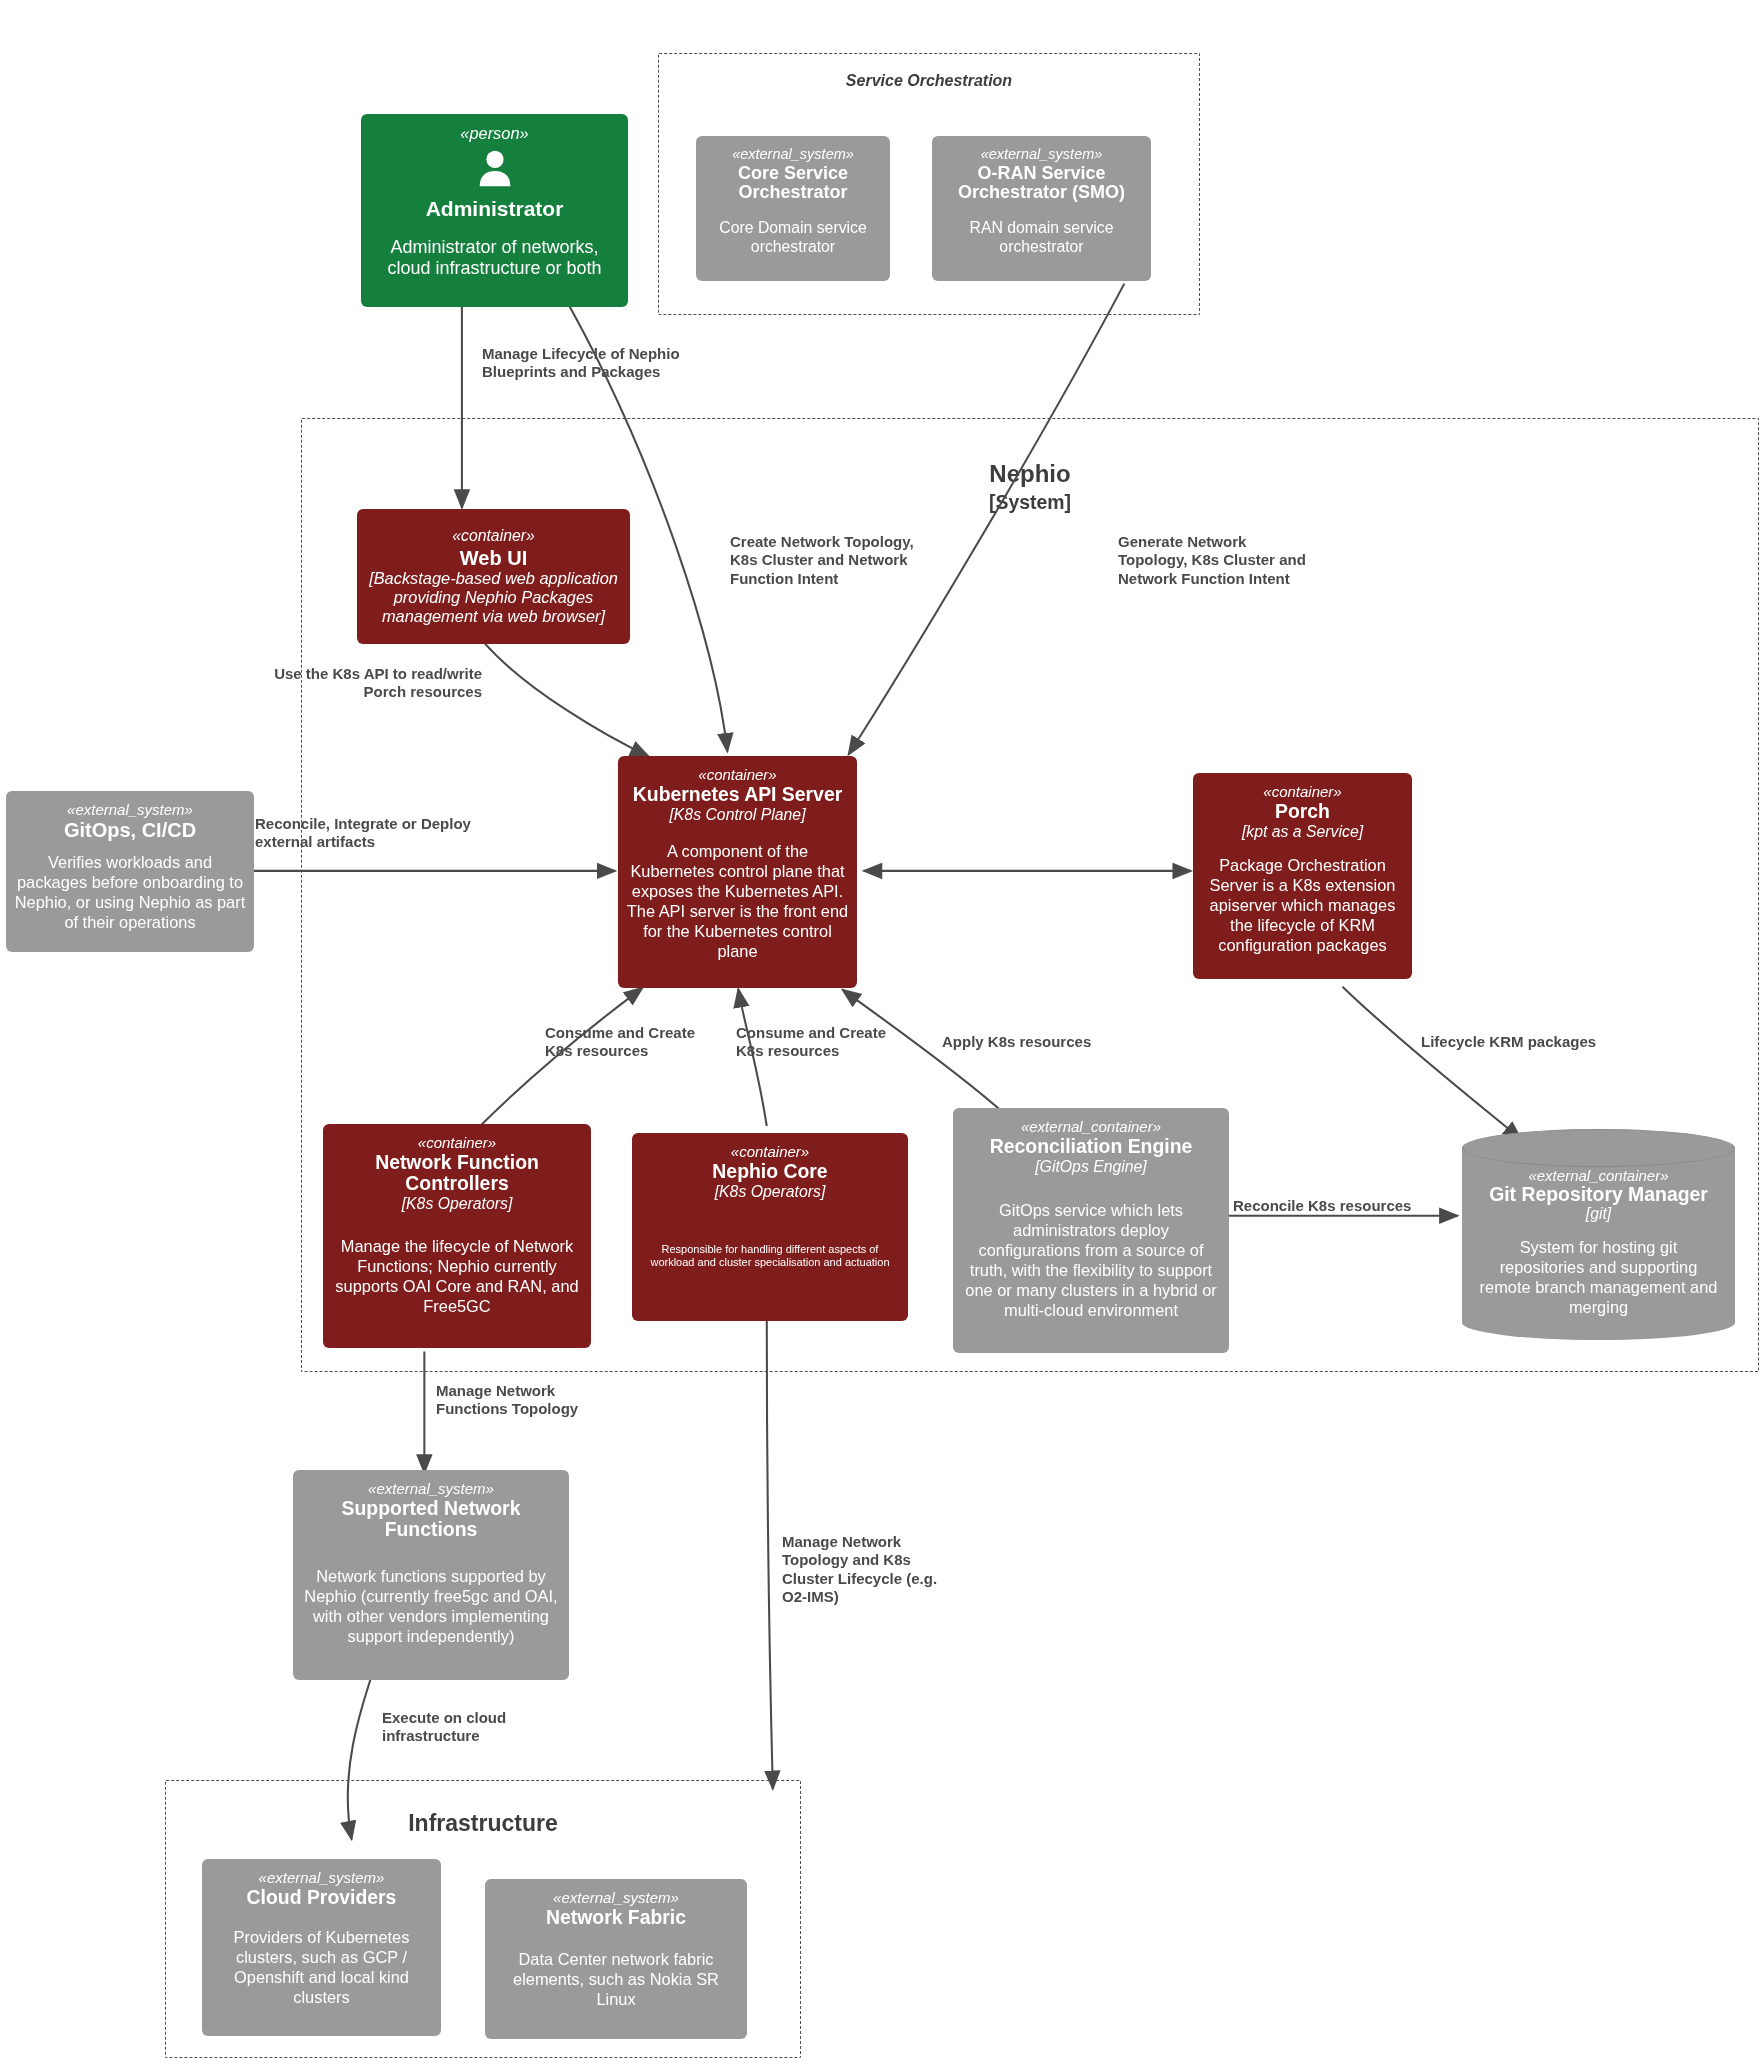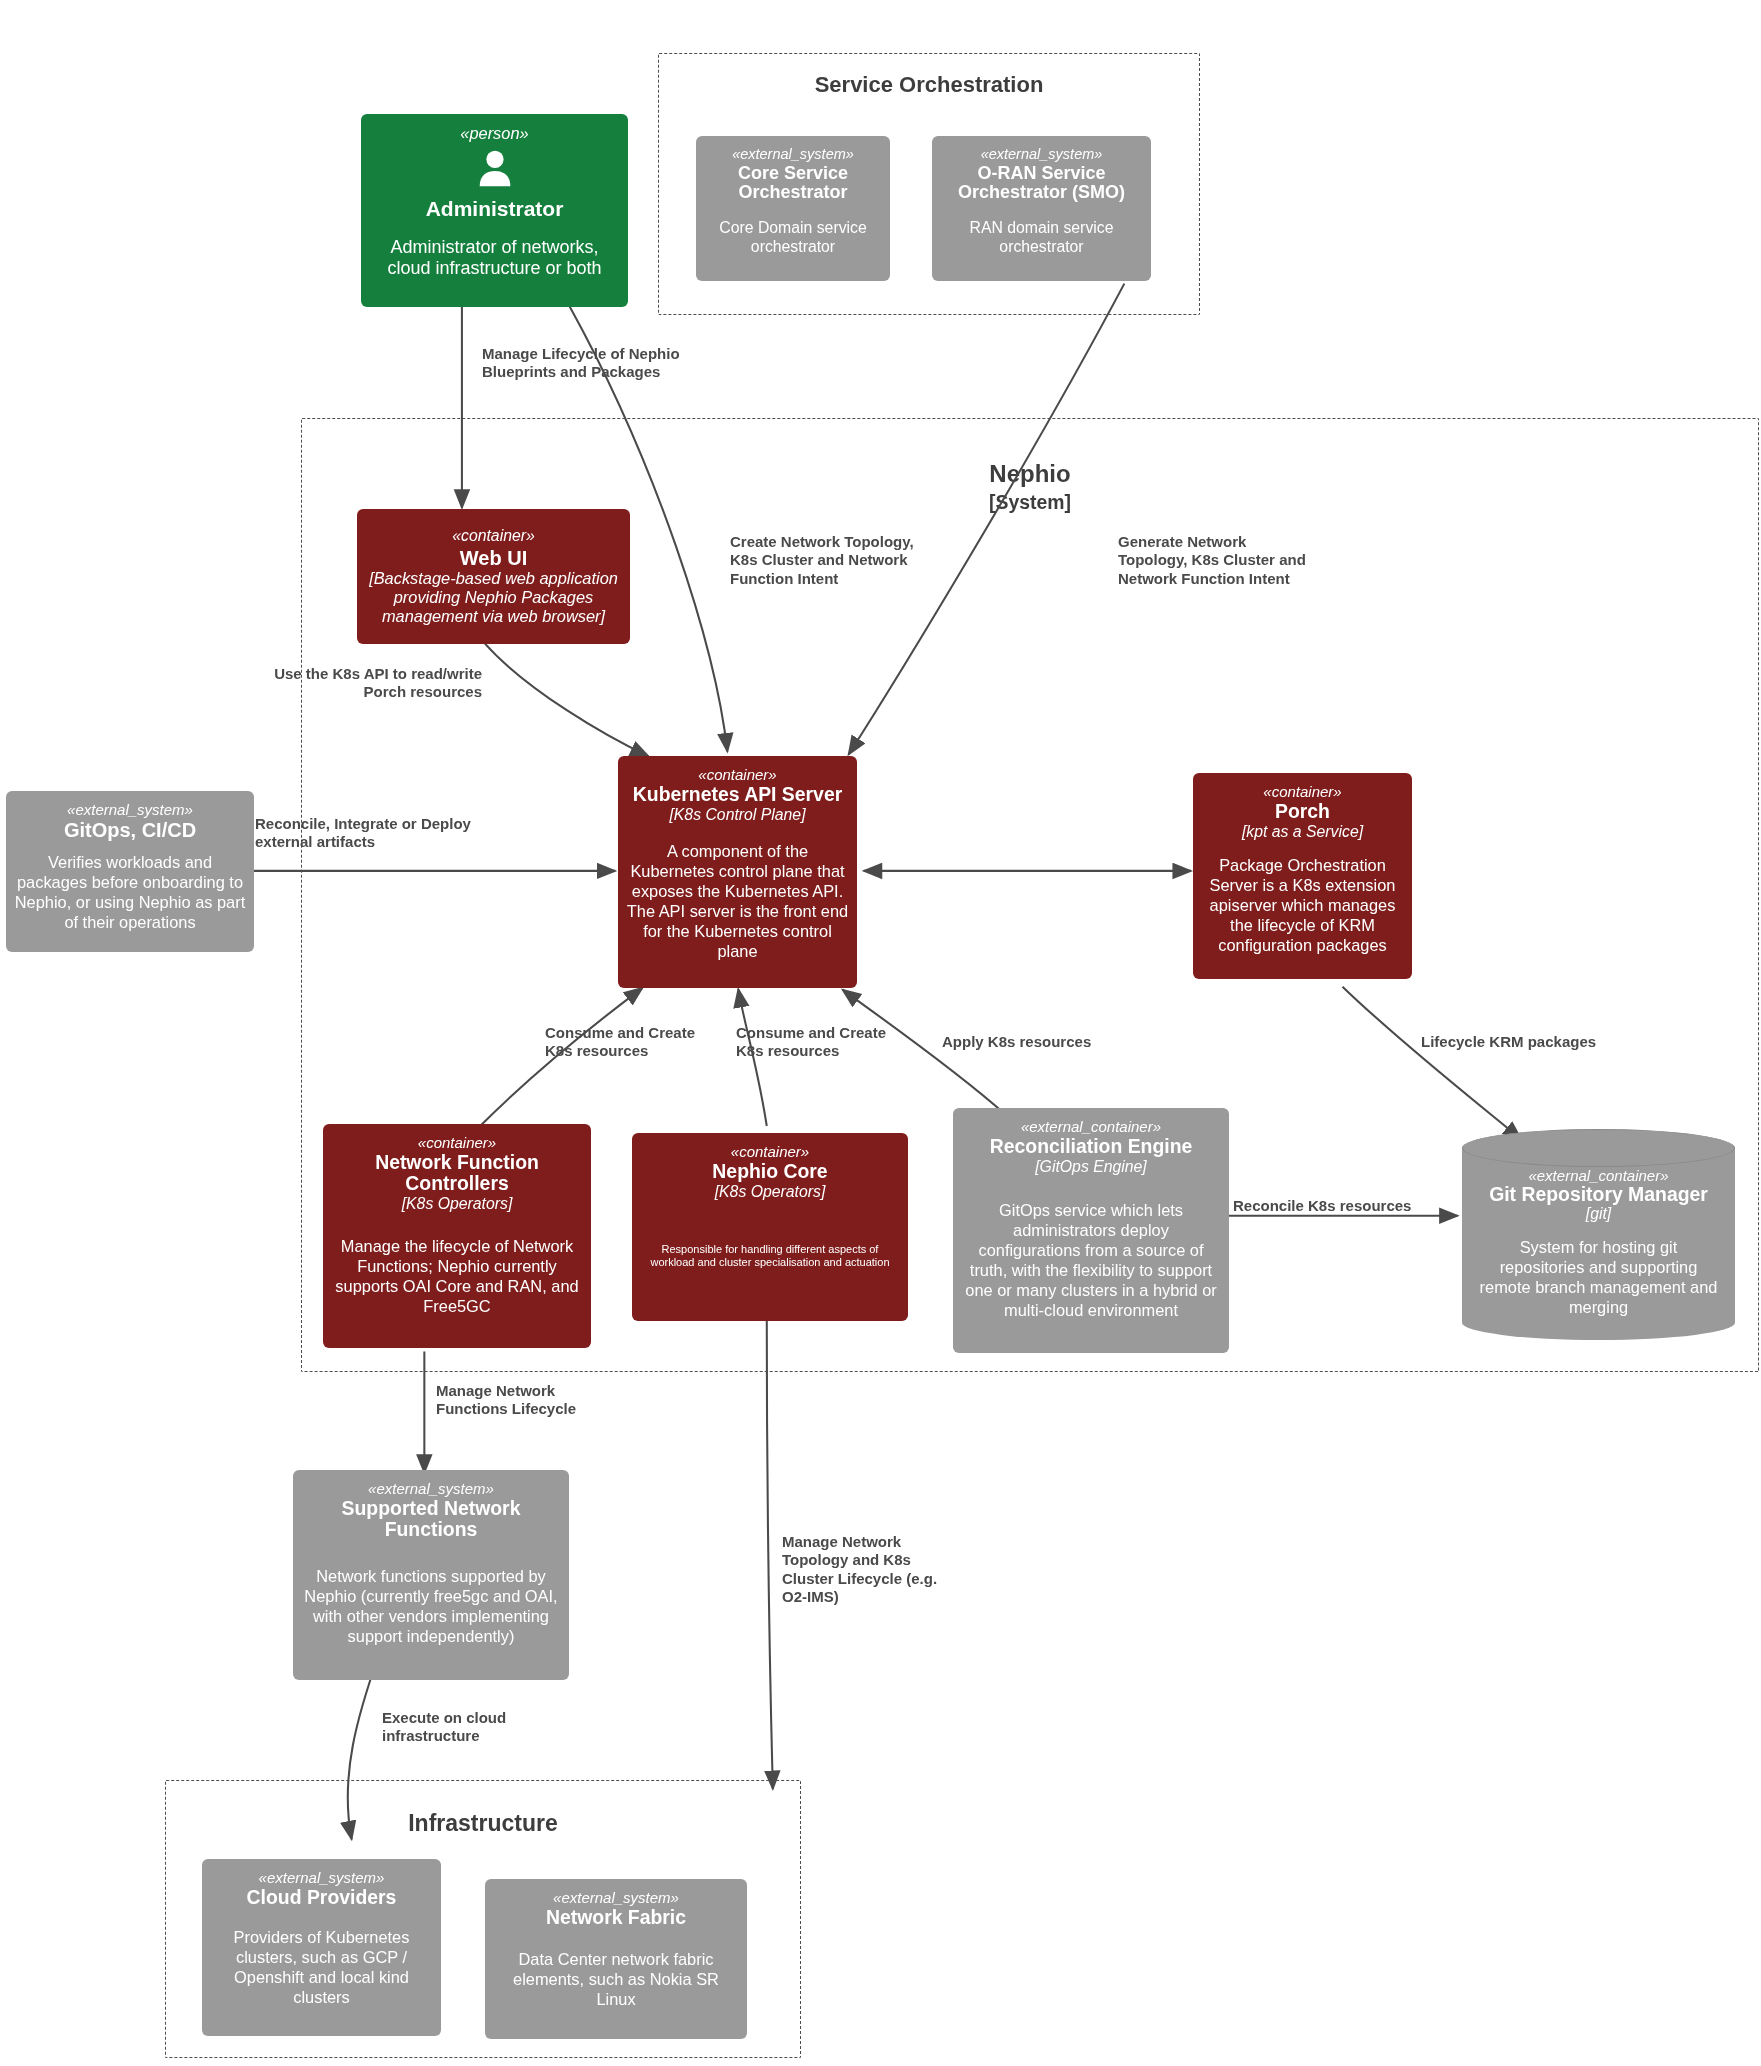--- a/index.html
+++ b/index.html
@@ -38,21 +38,21 @@
   
   svg.edges{position:absolute;left:0;top:0;width:1762px;height:2066px;pointer-events:none;}
   .edge-label{position:absolute;text-align:left;font-weight:bold;color:#4a4a4a;line-height:1.22;}
 </style>
 </head>
 <body>
 
 <div id="canvas">
 
   <div class="boundary" style="left:658px;top:53px;width:542px;height:262px;">
-    <div class="boundary-title" style="top:18px;font-size:22px;">Service Orchestration</div>
+    <div class="boundary-title" style="top:18px;font-size:16px;font-style:italic;">Service Orchestration</div>
   </div>
 
   <div class="boundary" style="left:301px;top:418px;width:1458px;height:954px;">
     <div class="boundary-title" style="top:41px;font-size:24px;">Nephio</div>
     <div class="boundary-title" style="top:72px;font-size:19.4px;">[System]</div>
   </div>
 
   <div class="boundary" style="left:165px;top:1780px;width:636px;height:278px;">
     <div class="boundary-title" style="top:29px;font-size:23px;">Infrastructure</div>
   </div>
@@ -102,21 +102,21 @@
   <div class="edge-label" style="left:730px;top:533px;width:200px;font-size:15px;">Create Network Topology, K8s Cluster and Network Function Intent</div>
   <div class="edge-label" style="left:1118px;top:533px;width:200px;font-size:15px;">Generate Network Topology, K8s Cluster and Network Function Intent</div>
   <div class="edge-label" style="left:258px;top:665px;width:224px;font-size:15px;text-align:right;">Use the K8s API to read/write Porch resources</div>
   <div class="edge-label" style="left:255px;top:815px;width:224px;font-size:15px;">Reconcile, Integrate or Deploy external artifacts</div>
   <div class="edge-label" style="left:1206px;top:815px;width:194px;font-size:15px;">Manage PackagesVariants / PackageRevisions API</div>
   <div class="edge-label" style="left:545px;top:1024px;width:170px;font-size:15px;">Consume and Create K8s resources</div>
   <div class="edge-label" style="left:736px;top:1024px;width:170px;font-size:15px;">Consume and Create K8s resources</div>
   <div class="edge-label" style="left:942px;top:1033px;width:182px;font-size:15px;">Apply K8s resources</div>
   <div class="edge-label" style="left:1421px;top:1033px;width:194px;font-size:15px;">Lifecycle KRM packages</div>
   <div class="edge-label" style="left:1233px;top:1197px;width:206px;font-size:15px;">Reconcile K8s resources</div>
-  <div class="edge-label" style="left:436px;top:1382px;width:176px;font-size:15px;">Manage Network Functions Lifecycle</div>
+  <div class="edge-label" style="left:436px;top:1382px;width:176px;font-size:15px;">Manage Network Functions Topology</div>
   <div class="edge-label" style="left:782px;top:1533px;width:164px;font-size:15px;">Manage Network Topology and K8s Cluster Lifecycle (e.g. O2-IMS)</div>
   <div class="edge-label" style="left:382px;top:1709px;width:158px;font-size:15px;">Execute on cloud infrastructure</div>
 
   <div class="node person" style="left:361px;top:114px;width:267px;height:193px;">
     <div class="stereo" style="font-size:16.4px;">«person»</div>
     <div class="person-icon">
       <svg width="46" height="46" viewBox="0 0 48 48" aria-hidden="true">
         <circle cx="24" cy="14" r="9" fill="#ffffff"></circle>
         <path d="M8 42 C8 30 16 26 24 26 C32 26 40 30 40 42 Z" fill="#ffffff"></path>
       </svg>

